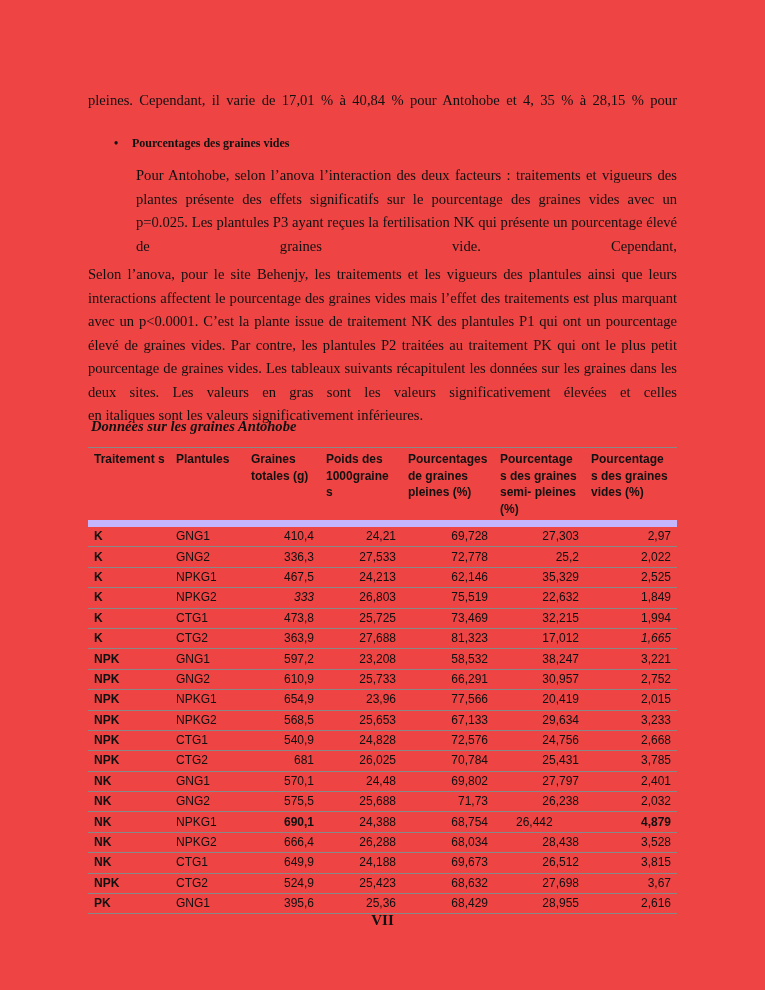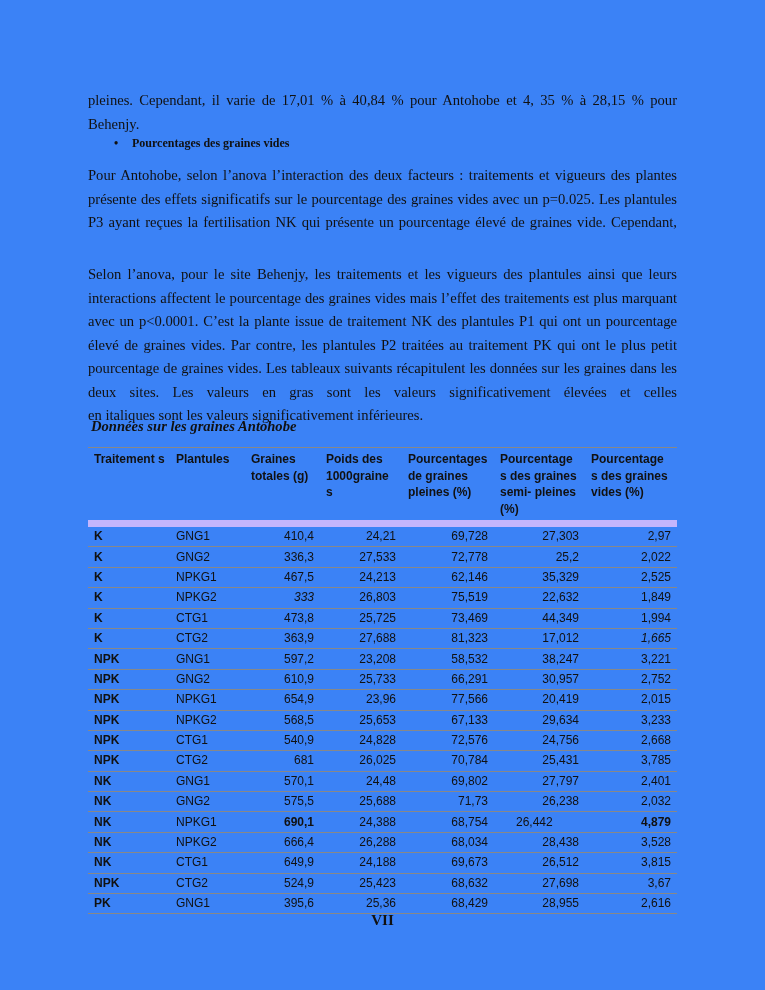--- a/index.html
+++ b/index.html
@@ -1,17 +1,17 @@
 <!DOCTYPE html>
 <html><head>
 <meta charset="utf-8">
 <style>
   html, body { margin:0; padding:0; background:#ffffff; }
   body { width:765px; height:990px; position:relative; overflow:hidden; }
-  .page { position:absolute; left:0; top:0; width:765px; height:990px; background:#3b82f6; }
+  .page { position:absolute; left:0; top:0; width:765px; height:990px; background:#ef4444; }
   .body-text {
     position:absolute; left:88px; width:589px;
     font-family:"Liberation Serif", serif; font-size:14.6px; line-height:23.5px;
     color:#111; text-align:justify;
   }
   .body-text p { margin:0; }
   .p1 { top:89px; }
   .bullet { position:absolute; top:136px; left:114px; font-family:"Liberation Serif", serif; font-size:12px; font-weight:bold; color:#111; }
   .bullet .dot { display:inline-block; width:18px; }
   .p2 { top:164px; }
@@ -36,29 +36,28 @@
   col.c1 { width:82px; } col.c2 { width:75px; } col.c3 { width:75px; } col.c4 { width:82px; }
   col.c5 { width:92px; } col.c6 { width:91px; } col.c7 { width:92px; }
 </style>
 </head>
 <body>
 
 <div class="page">
 
   <div class="body-text p1">
     <p style="text-align:justify; text-align-last:justify;">pleines. Cependant, il varie de 17,01 % à 40,84 % pour Antohobe et 4, 35 % à 28,15 % pour</p>
-    <p>Behenjy.</p>
   </div>
 
   <div class="bullet">
     <span class="dot">•</span><span>Pourcentages des graines vides</span>
   </div>
 
   <div class="body-text p2">
-    <p style="text-align-last:justify;">Pour Antohobe, selon l’anova l’interaction des deux facteurs : traitements et vigueurs des plantes présente des effets significatifs sur le pourcentage des graines vides avec un p=0.025. Les plantules P3 ayant reçues la fertilisation NK qui présente un pourcentage élevé de graines vide. Cependant,</p>
+    <p style="text-align-last:justify;margin-left:48px;">Pour Antohobe, selon l’anova l’interaction des deux facteurs : traitements et vigueurs des plantes présente des effets significatifs sur le pourcentage des graines vides avec un p=0.025. Les plantules P3 ayant reçues la fertilisation NK qui présente un pourcentage élevé de graines vide. Cependant,</p>
   </div>
 
   <div class="body-text p3">
     <p style="text-align-last:justify;">Selon l’anova, pour le site Behenjy, les traitements et les vigueurs des plantules ainsi que leurs interactions affectent le pourcentage des graines vides mais l’effet des traitements est plus marquant avec un p&lt;0.0001. C’est la plante issue de traitement NK des plantules P1 qui ont un pourcentage élevé de graines vides. Par contre, les plantules P2 traitées au traitement PK qui ont le plus petit pourcentage de graines vides. Les tableaux suivants récapitulent les données sur les graines dans les deux sites. Les valeurs en gras sont les valeurs significativement élevées et celles</p>
     <p class="last-line">en italiques sont les valeurs significativement inférieures.</p>
   </div>
 
   <div class="table-title">Données sur les graines Antohobe</div>
 
   <table class="data">
@@ -118,21 +117,21 @@
           <td class="num">75,519</td>
           <td class="num">22,632</td>
           <td class="num">1,849</td>
         </tr>
         <tr>
           <td class="trt">K</td>
           <td>CTG1</td>
           <td class="num">473,8</td>
           <td class="num">25,725</td>
           <td class="num">73,469</td>
-          <td class="num">44,349</td>
+          <td class="num">32,215</td>
           <td class="num">1,994</td>
         </tr>
         <tr>
           <td class="trt">K</td>
           <td>CTG2</td>
           <td class="num">363,9</td>
           <td class="num">27,688</td>
           <td class="num">81,323</td>
           <td class="num">17,012</td>
           <td class="num ital">1,665</td>

